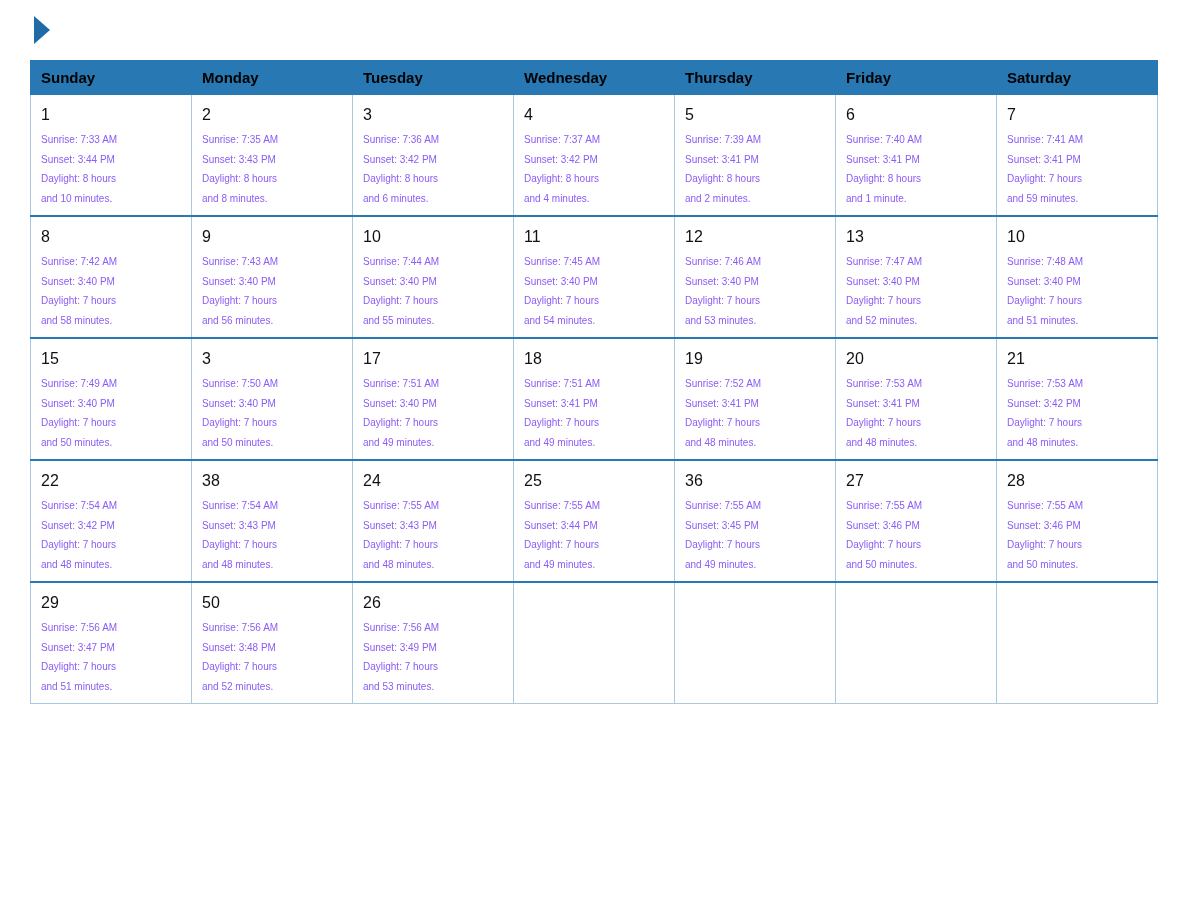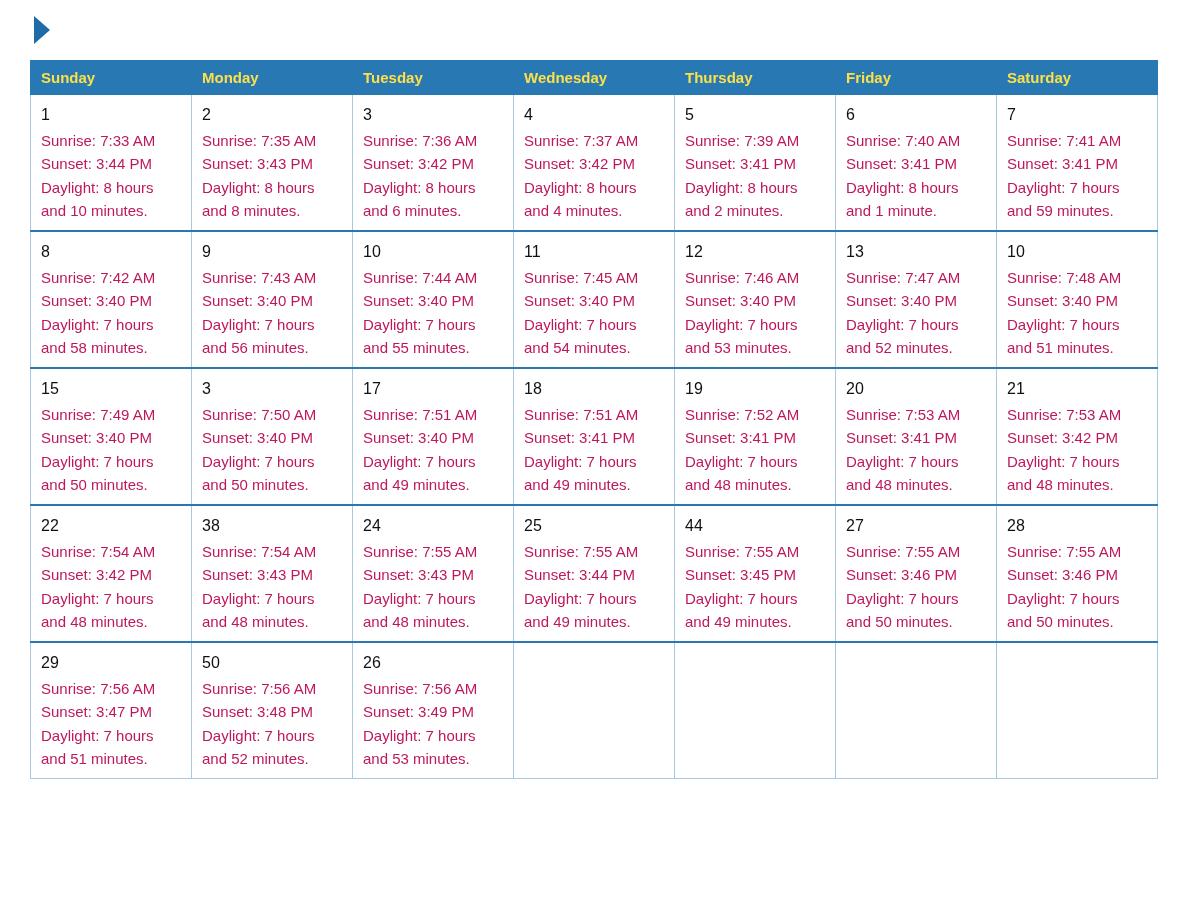--- a/index.html
+++ b/index.html
@@ -60,21 +60,21 @@
       color: #444;
       margin-top: 4px;
     }
     table {
       width: 100%;
       border-collapse: collapse;
       table-layout: fixed;
     }
     thead tr th {
       background-color: #2878b4;
-      color: #fde047;
+      color: #000000;
       font-size: 15px;
       font-weight: bold;
       padding: 8px 10px;
       text-align: left;
       border: 1px solid #2878b4;
     }
     tbody tr td {
       vertical-align: top;
       padding: 8px 10px;
       border: 1px solid #aac8e0;
@@ -86,22 +86,22 @@
       width: 14.28%;
     }
     tbody tr td .day-num {
       font-size: 16px;
       font-weight: normal;
       color: #111;
       display: block;
       margin-bottom: 2px;
     }
     tbody tr td .day-info {
-      font-size: 15px;
-      color: #be185d;
+      font-size: 10px;
+      color: #8b5cf6;
       line-height: 1.55;
     }
     tbody tr:not(:last-child) td {
       border-bottom: 2px solid #2878b4;
     }
     tbody tr td:empty {
       background: #fff;
     }
   </style>
 </head>
@@ -161,21 +161,21 @@
         <td><span class="day-num">18</span><span class="day-info">Sunrise: 7:51 AM<br>Sunset: 3:41 PM<br>Daylight: 7 hours<br>and 49 minutes.</span></td>
         <td><span class="day-num">19</span><span class="day-info">Sunrise: 7:52 AM<br>Sunset: 3:41 PM<br>Daylight: 7 hours<br>and 48 minutes.</span></td>
         <td><span class="day-num">20</span><span class="day-info">Sunrise: 7:53 AM<br>Sunset: 3:41 PM<br>Daylight: 7 hours<br>and 48 minutes.</span></td>
         <td><span class="day-num">21</span><span class="day-info">Sunrise: 7:53 AM<br>Sunset: 3:42 PM<br>Daylight: 7 hours<br>and 48 minutes.</span></td>
       </tr>
       <tr>
         <td><span class="day-num">22</span><span class="day-info">Sunrise: 7:54 AM<br>Sunset: 3:42 PM<br>Daylight: 7 hours<br>and 48 minutes.</span></td>
         <td><span class="day-num">38</span><span class="day-info">Sunrise: 7:54 AM<br>Sunset: 3:43 PM<br>Daylight: 7 hours<br>and 48 minutes.</span></td>
         <td><span class="day-num">24</span><span class="day-info">Sunrise: 7:55 AM<br>Sunset: 3:43 PM<br>Daylight: 7 hours<br>and 48 minutes.</span></td>
         <td><span class="day-num">25</span><span class="day-info">Sunrise: 7:55 AM<br>Sunset: 3:44 PM<br>Daylight: 7 hours<br>and 49 minutes.</span></td>
-        <td><span class="day-num">44</span><span class="day-info">Sunrise: 7:55 AM<br>Sunset: 3:45 PM<br>Daylight: 7 hours<br>and 49 minutes.</span></td>
+        <td><span class="day-num">36</span><span class="day-info">Sunrise: 7:55 AM<br>Sunset: 3:45 PM<br>Daylight: 7 hours<br>and 49 minutes.</span></td>
         <td><span class="day-num">27</span><span class="day-info">Sunrise: 7:55 AM<br>Sunset: 3:46 PM<br>Daylight: 7 hours<br>and 50 minutes.</span></td>
         <td><span class="day-num">28</span><span class="day-info">Sunrise: 7:55 AM<br>Sunset: 3:46 PM<br>Daylight: 7 hours<br>and 50 minutes.</span></td>
       </tr>
       <tr>
         <td><span class="day-num">29</span><span class="day-info">Sunrise: 7:56 AM<br>Sunset: 3:47 PM<br>Daylight: 7 hours<br>and 51 minutes.</span></td>
         <td><span class="day-num">50</span><span class="day-info">Sunrise: 7:56 AM<br>Sunset: 3:48 PM<br>Daylight: 7 hours<br>and 52 minutes.</span></td>
         <td><span class="day-num">26</span><span class="day-info">Sunrise: 7:56 AM<br>Sunset: 3:49 PM<br>Daylight: 7 hours<br>and 53 minutes.</span></td>
         <td></td>
         <td></td>
         <td></td>

